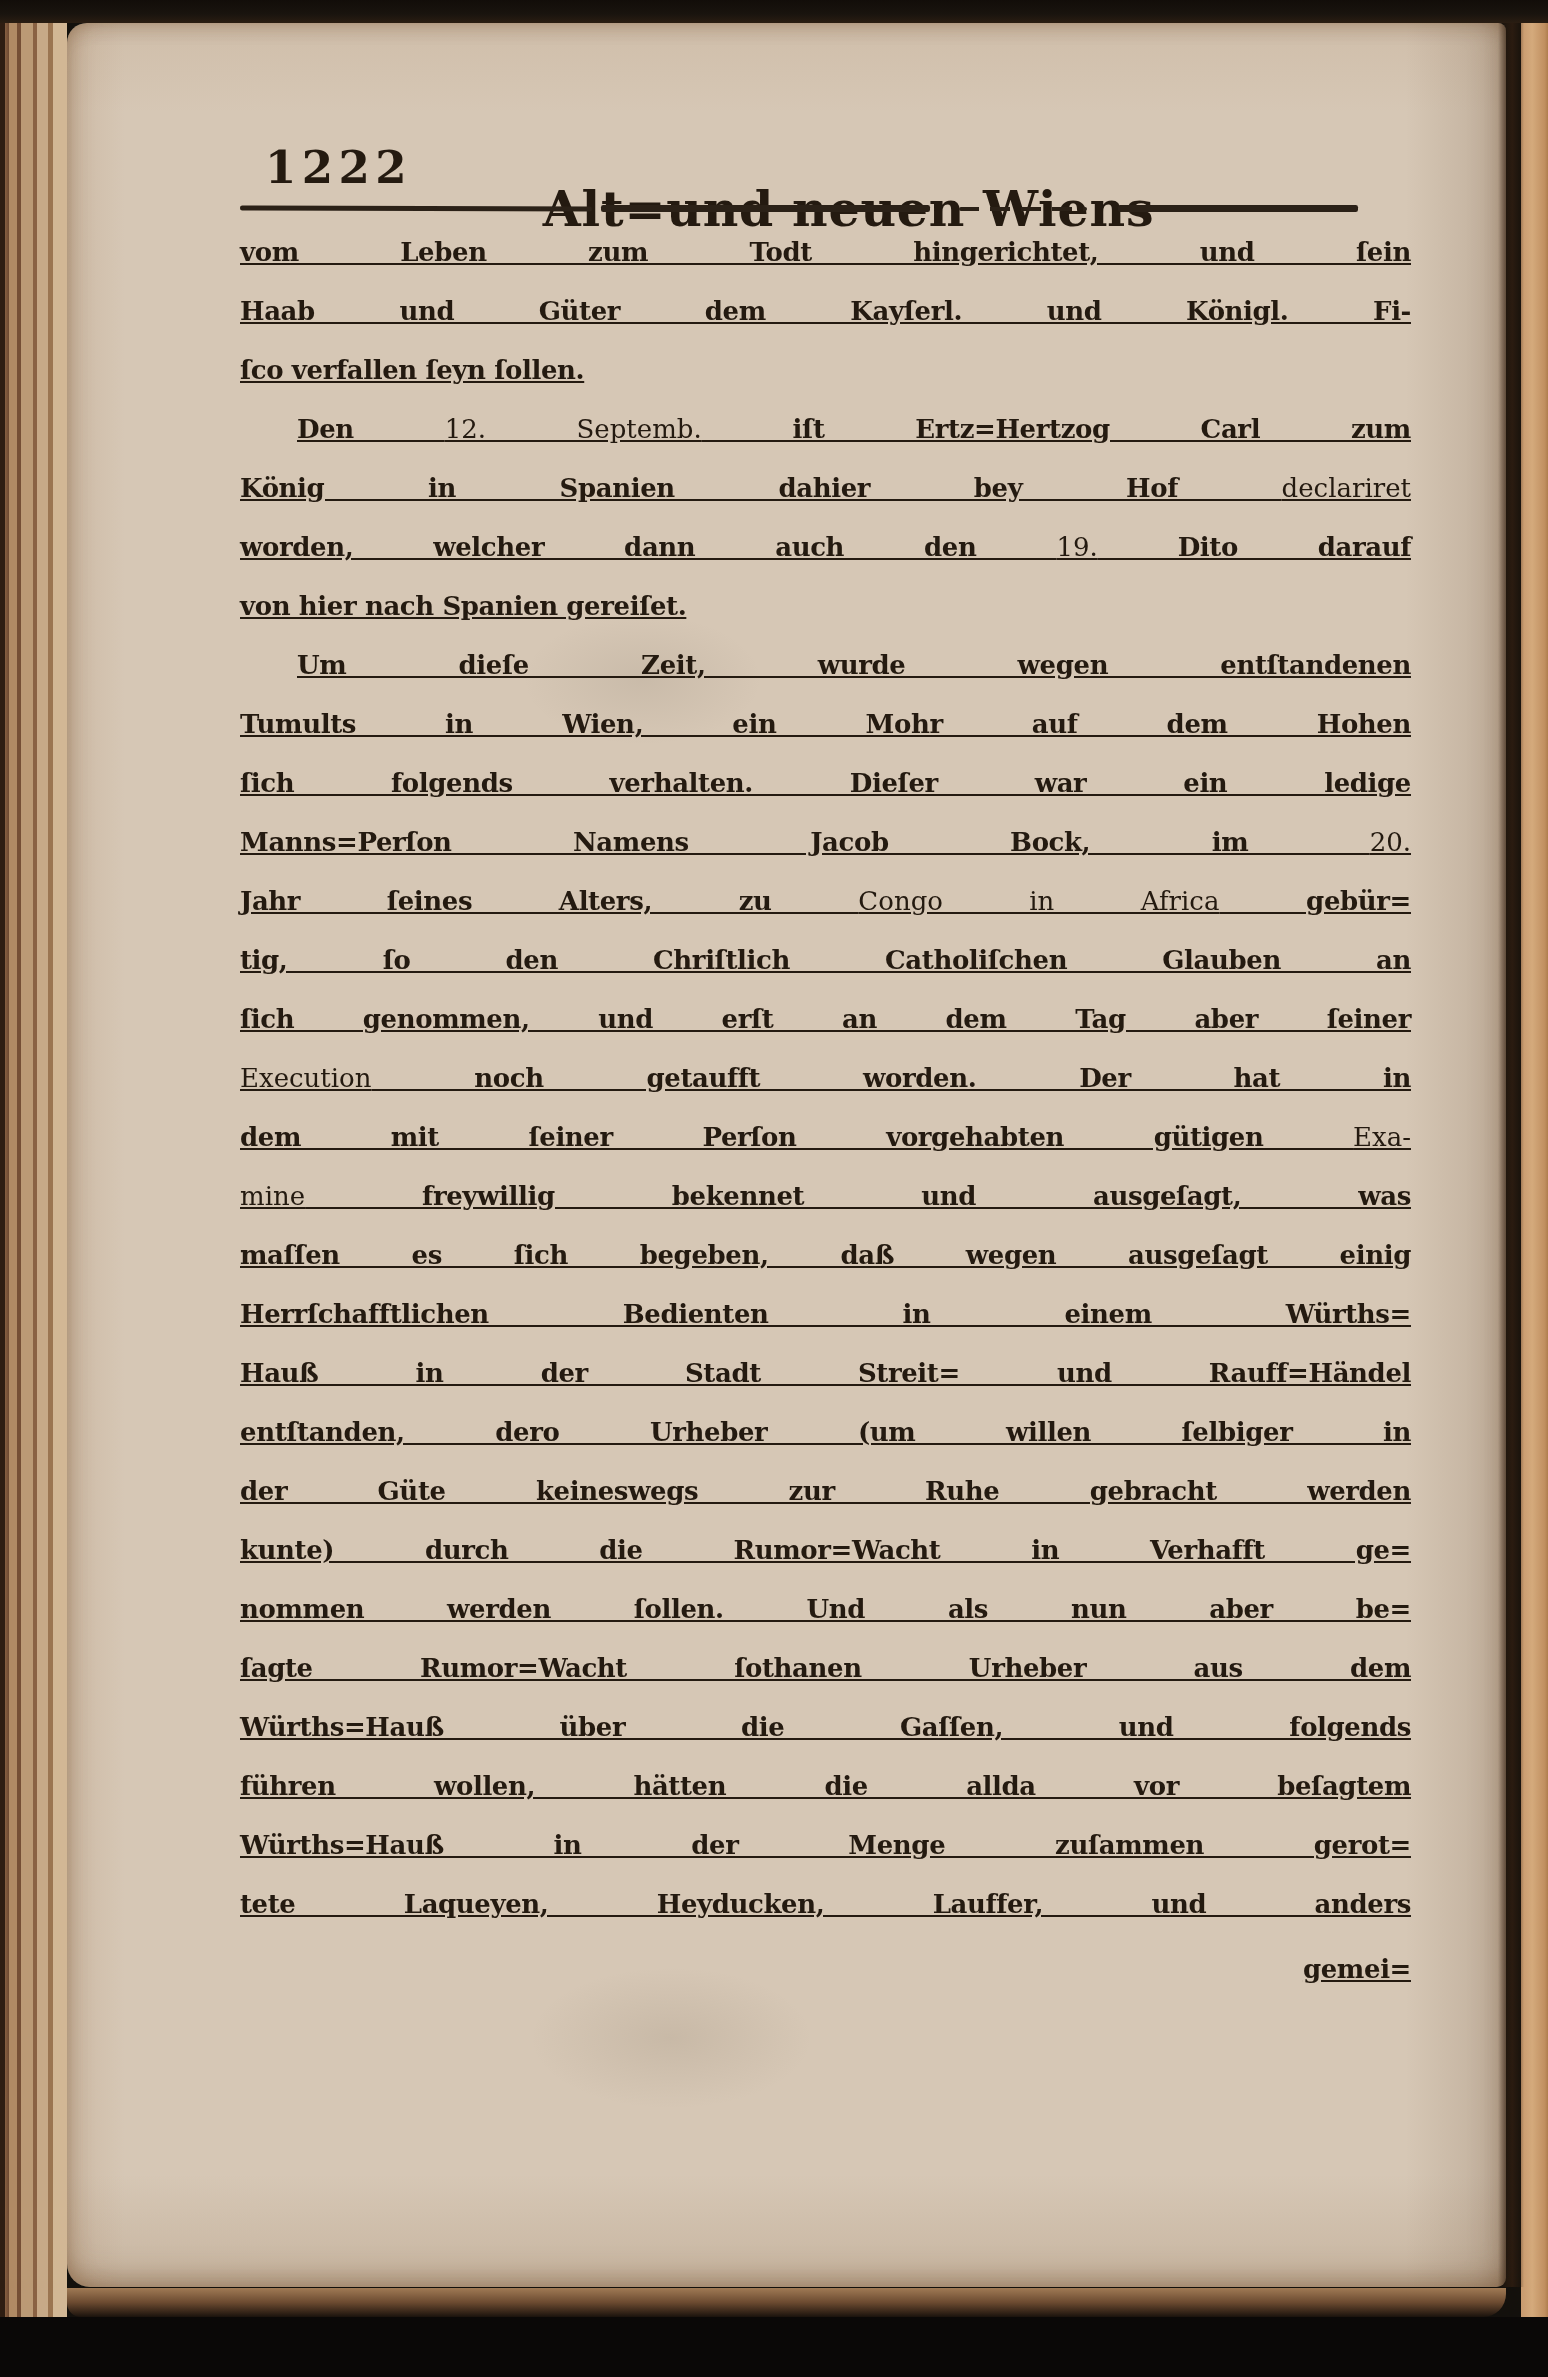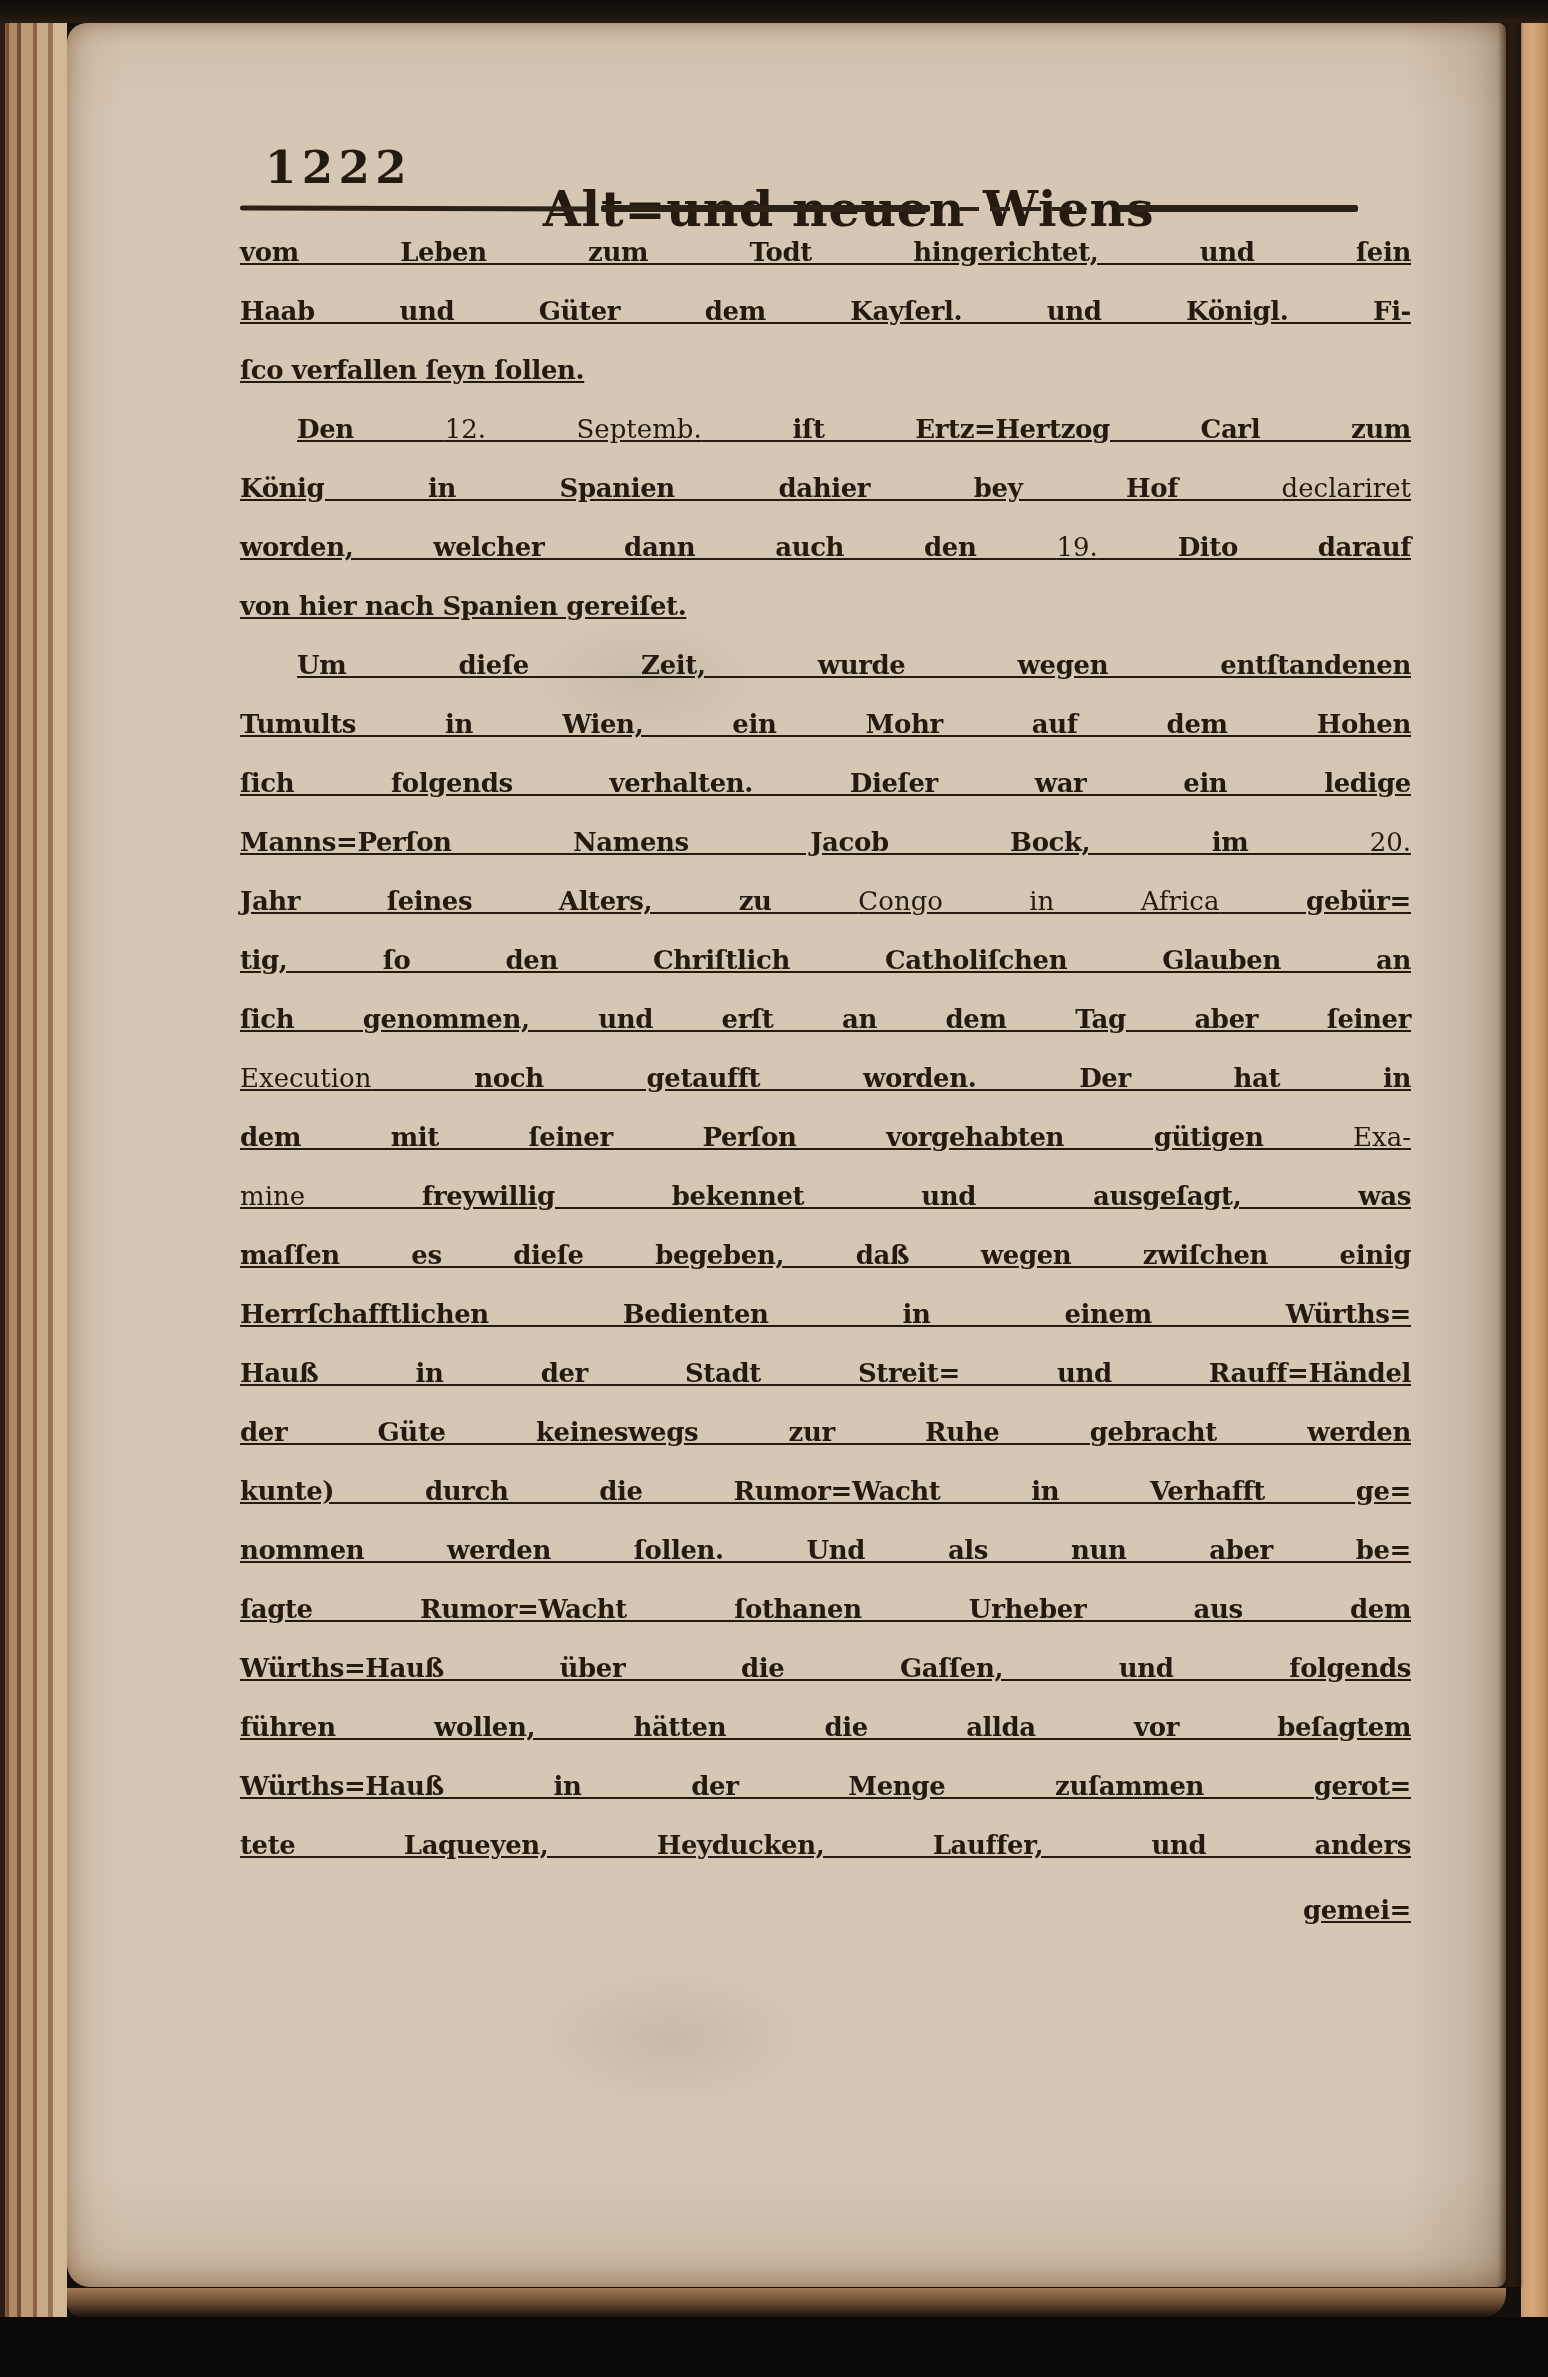--- a/index.html
+++ b/index.html
@@ -93,23 +93,24 @@
       <div class="line indent"><span class="fr">Um dieſe Zeit, wurde wegen entſtandenen</span></div>
       <div class="line"><span class="fr">Tumults in Wien, ein Mohr auf dem Hohen</span></div>
       <div class="line"><span class="fr">ſich folgends verhalten. Dieſer war ein ledige</span></div>
       <div class="line"><span class="fr">Manns=Perſon Namens Jacob Bock, im </span><span class="an">20.</span></div>
       <div class="line"><span class="fr">Jahr ſeines Alters, zu </span><span class="an">Congo in Africa</span><span class="fr"> gebür=</span></div>
       <div class="line"><span class="fr">tig, ſo den Chriſtlich Catholiſchen Glauben an</span></div>
       <div class="line"><span class="fr">ſich genommen, und erſt an dem Tag aber ſeiner</span></div>
       <div class="line"><span class="an">Execution</span><span class="fr"> noch getaufft worden. Der hat in</span></div>
       <div class="line"><span class="fr">dem mit ſeiner Perſon vorgehabten gütigen </span><span class="an">Exa-</span></div>
       <div class="line"><span class="an">mine</span><span class="fr"> freywillig bekennet und ausgeſagt, was</span></div>
-      <div class="line"><span class="fr">maſſen es dieſe begeben, daß wegen zwiſchen einig</span></div>
+      <div class="line"><span class="fr">maſſen es ſich begeben, daß wegen ausgeſagt einig</span></div>
       <div class="line"><span class="fr">Herrſchafftlichen Bedienten in einem Würths=</span></div>
       <div class="line"><span class="fr">Hauß in der Stadt Streit= und Rauff=Händel</span></div>
+      <div class="line"><span class="fr">entſtanden, dero Urheber (um willen ſelbiger in</span></div>
       <div class="line"><span class="fr">der Güte keineswegs zur Ruhe gebracht werden</span></div>
       <div class="line"><span class="fr">kunte) durch die Rumor=Wacht in Verhafft ge=</span></div>
       <div class="line"><span class="fr">nommen werden ſollen. Und als nun aber be=</span></div>
       <div class="line"><span class="fr">ſagte Rumor=Wacht ſothanen Urheber aus dem</span></div>
       <div class="line"><span class="fr">Würths=Hauß über die Gaſſen, und folgends</span></div>
       <div class="line"><span class="fr">führen wollen, hätten die allda vor beſagtem</span></div>
       <div class="line"><span class="fr">Würths=Hauß in der Menge zuſammen gerot=</span></div>
       <div class="line"><span class="fr">tete Laqueyen, Heyducken, Lauffer, und anders</span></div>
       <div class="line catchword"><span class="fr">gemei=</span></div>
     </div>

